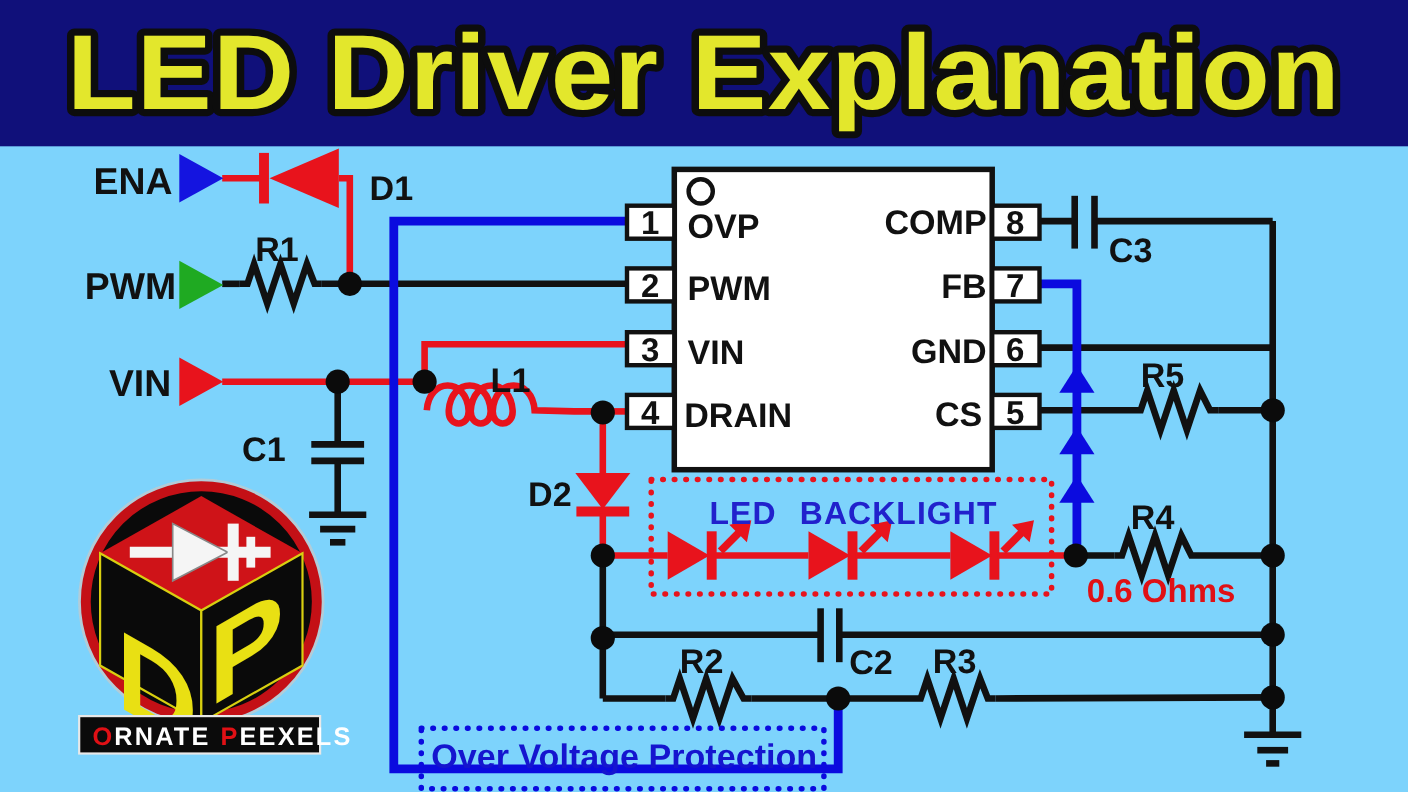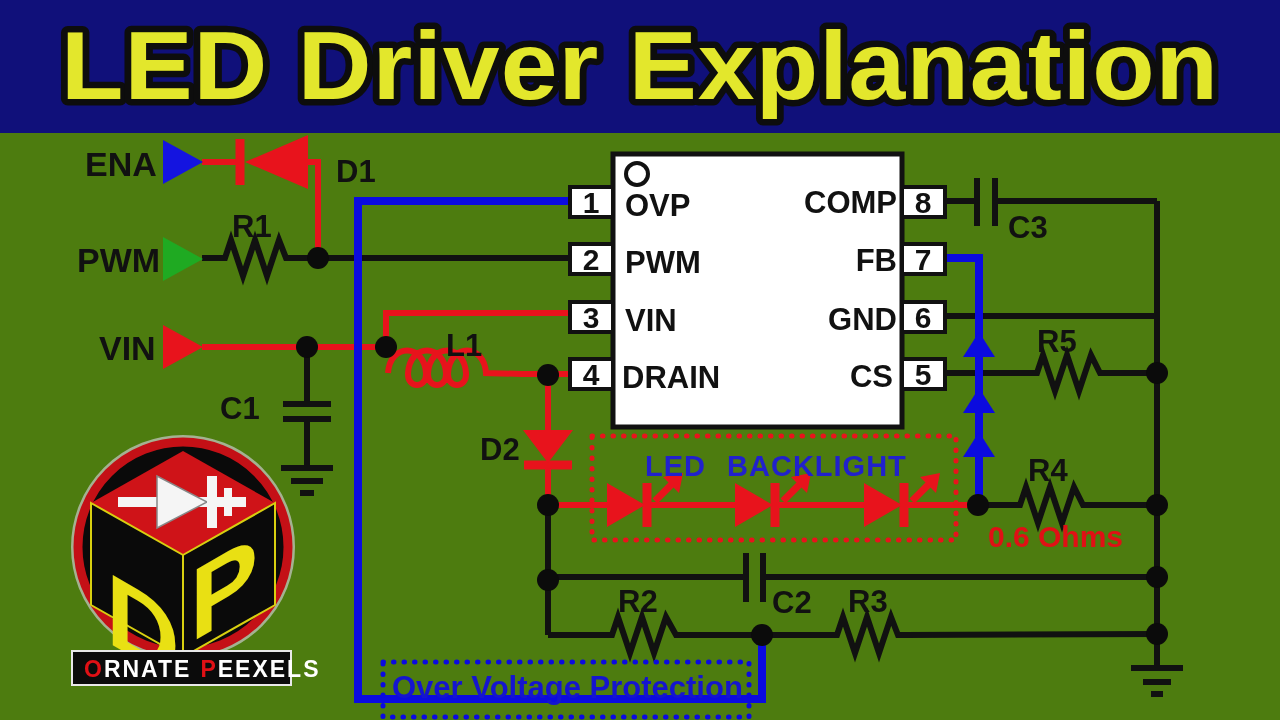--- a/index.html
+++ b/index.html
@@ -1,16 +1,16 @@
 <!DOCTYPE html>
 <html><head>
 <meta charset="utf-8">
 <style>
   html,body{margin:0;padding:0;background:#ffffff;}
-  .page{position:relative;width:1280px;height:720px;background:#4d7c0f;overflow:hidden;
+  .page{position:relative;width:1280px;height:720px;background:#7dd3fc;overflow:hidden;
         font-family:"Liberation Sans", sans-serif;}
   svg{position:absolute;left:0;top:0;}
   text{font-family:"Liberation Sans", sans-serif;}
   .banner-title{font-weight:bold;font-size:97px;fill:#e3e72c;stroke:#0d0d0d;stroke-width:13px;
                 paint-order:stroke;stroke-linejoin:round;letter-spacing:1px;}
   .io-label{font-weight:bold;font-size:34px;fill:#111;}
   .comp-label{font-weight:bold;font-size:31px;fill:#111;}
   .pin-num{font-weight:bold;font-size:30px;fill:#111;text-anchor:middle;}
   .pin-name{font-weight:bold;font-size:31px;fill:#111;}
   .led-title{font-weight:bold;font-size:29px;fill:#2121cc;word-spacing:12px;letter-spacing:1px;}

